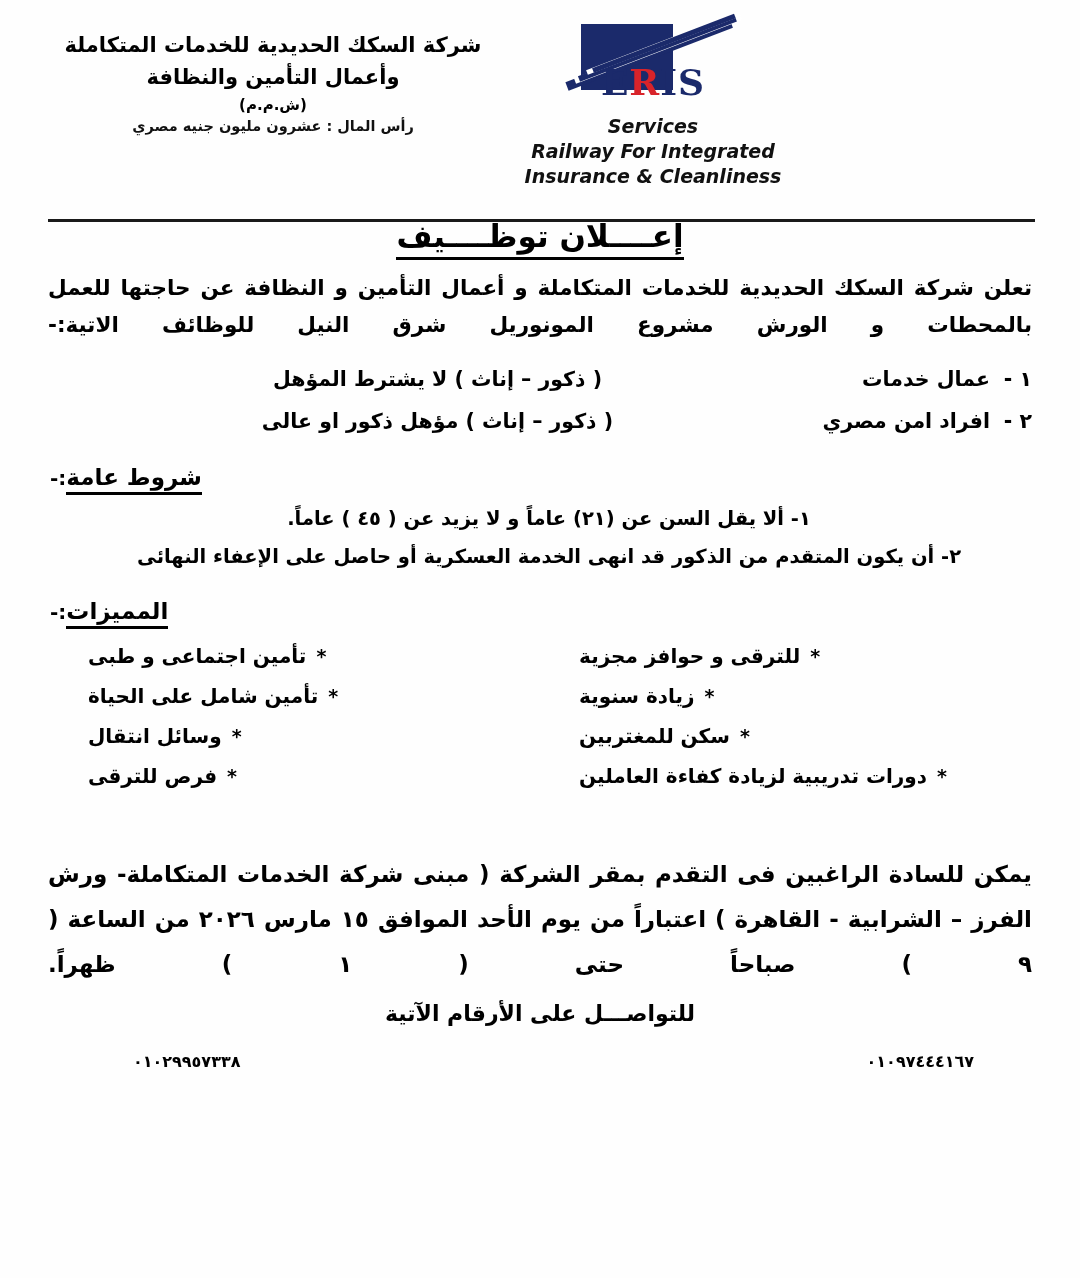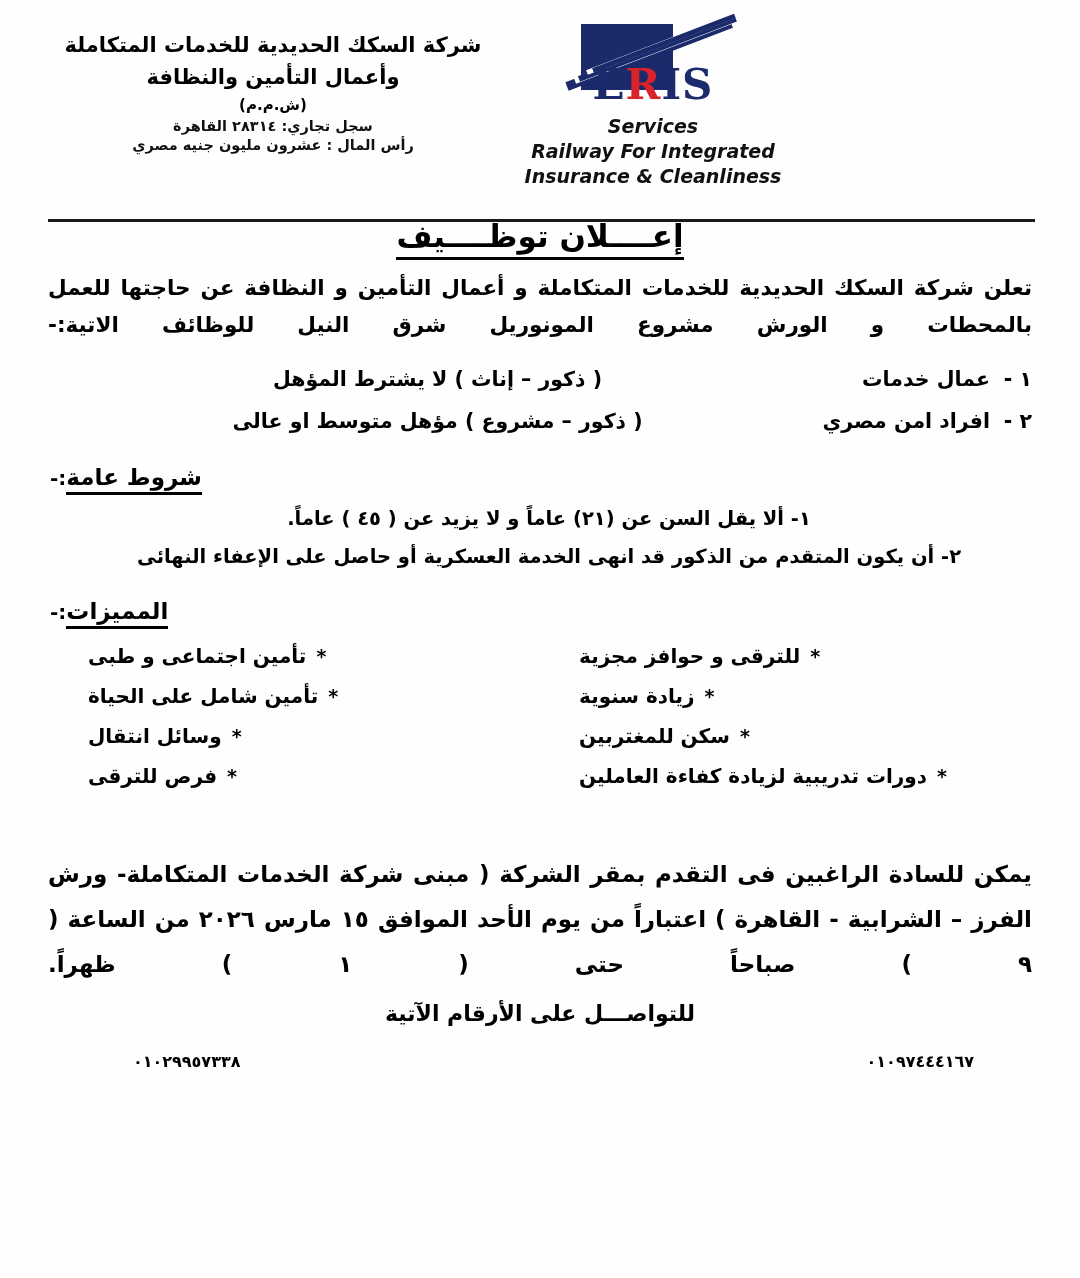--- a/index.html
+++ b/index.html
@@ -120,21 +120,21 @@
     transform: rotate(-21deg);
   }
   .logo-word {
     position: absolute;
     left: 0;
     top: 44px;
     width: 200px;
     text-align: center;
     font-family: "DejaVu Serif", "Liberation Serif", serif;
     font-weight: 700;
-    font-size: 42px;
+    font-size: 36px;
     letter-spacing: 1px;
     line-height: 1;
     direction: ltr;
   }
   .logo-word .nv { color: #1b2a6b; }
   .logo-word .rd { color: #d8232a; }
 
   .logo-tag {
     font-family: "DejaVu Sans", "Liberation Sans", sans-serif;
     font-weight: 700;
@@ -322,21 +322,20 @@
 <body>
 
 <div class="page">
 
   <div class="header">
 
     <div class="company-block">
       <div class="company-name-1">شركة السكك الحديدية للخدمات المتكاملة</div>
       <div class="company-name-2">وأعمال التأمين والنظافة</div>
       <div class="company-form">(ش.م.م)</div>
-      <div class="company-reg">سجل تجاري: ٢٨٣١٤ القاهرة</div>
       <div class="company-capital">رأس المال : عشرون مليون جنيه مصري</div>
     </div>
 
     <div class="logo-block">
       <div class="logo-mark">
         <div class="logo-square"></div>
         <div class="logo-slash s1"></div>
         <div class="logo-slash white s-white-1"></div>
         <div class="logo-slash s2"></div>
         <div class="logo-slash white s-white-2"></div>
@@ -361,21 +360,21 @@
 
     <div class="jobs">
       <div class="job-row">
         <div class="job-num">١ -</div>
         <div class="job-title">عمال خدمات</div>
         <div class="job-detail">( ذكور – إناث ) لا يشترط المؤهل</div>
       </div>
       <div class="job-row">
         <div class="job-num">٢ -</div>
         <div class="job-title">افراد امن مصري</div>
-        <div class="job-detail">( ذكور – مشروع ) مؤهل متوسط او عالى</div>
+        <div class="job-detail">( ذكور – إناث ) مؤهل ذكور او عالى</div>
       </div>
     </div>
 
     <div class="section-head"><span class="label">شروط عامة</span><span class="suffix">:-</span></div>
 
     <div class="cond-list">
       <div class="cond-item">١- ألا يقل السن عن (٢١) عاماً و لا يزيد عن ( ٤٥ ) عاماً.</div>
       <div class="cond-item">٢- أن يكون المتقدم من الذكور قد انهى الخدمة العسكرية أو حاصل على الإعفاء النهائى</div>
     </div>
 

